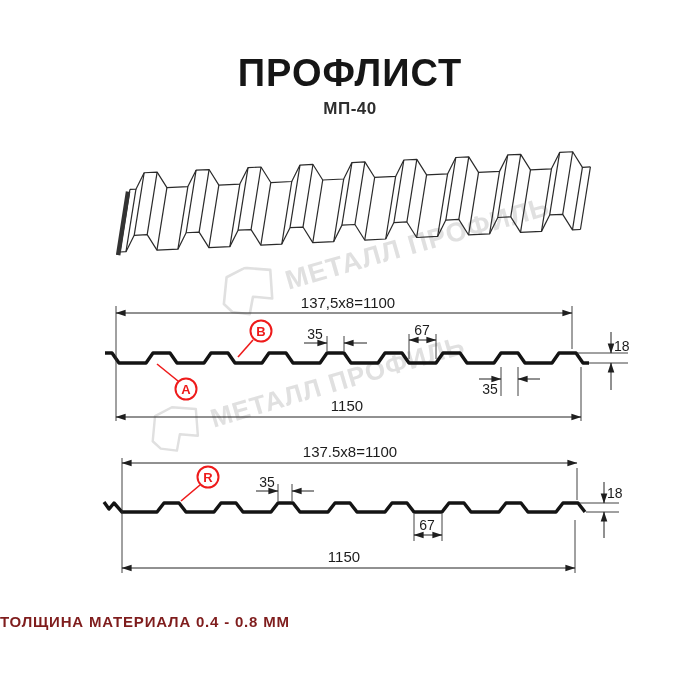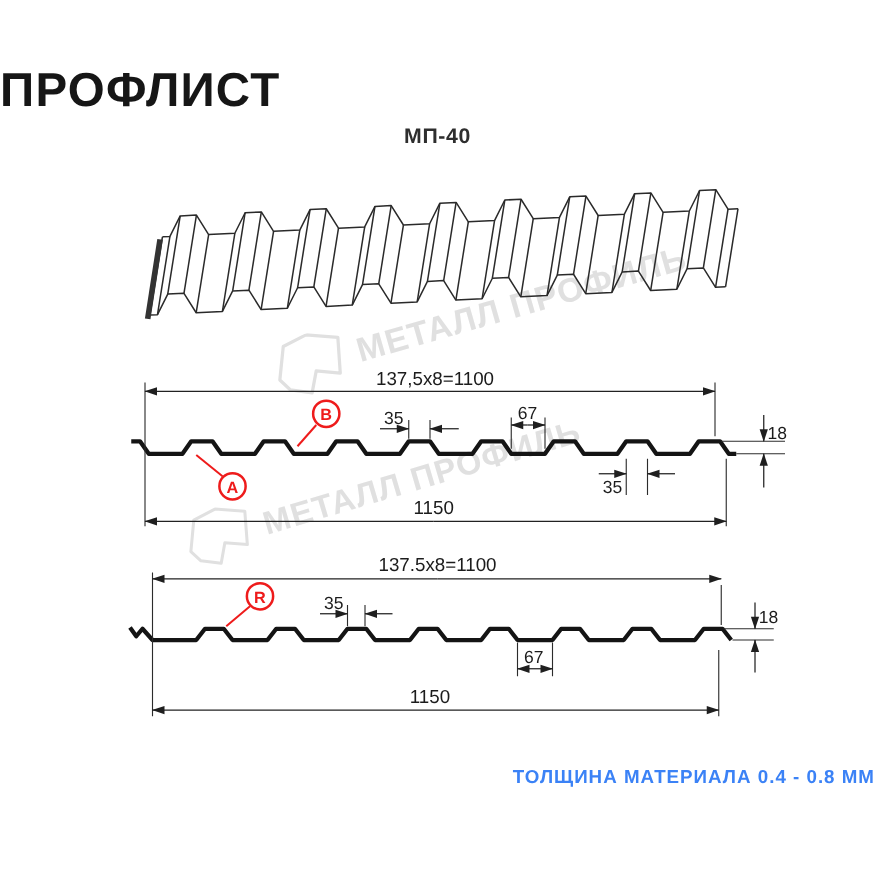--- a/index.html
+++ b/index.html
@@ -1,23 +1,23 @@
 <!DOCTYPE html>
 <html><head>
 <meta charset="utf-8">
 <style>
   html,body{margin:0;padding:0;background:#fff;}
   .page{position:relative;width:700px;height:700px;background:#ffffff;overflow:hidden;
         font-family:"Liberation Sans",sans-serif;color:#1b1b1b;}
-  .title{position:absolute;left:0;top:52px;width:700px;text-align:left;
+  .title{position:absolute;left:0;top:52px;width:700px;text-align:center;
          font-size:38px;font-weight:800;letter-spacing:1px;color:#161616;}
   .subtitle{position:absolute;left:0;top:99px;width:700px;text-align:center;
          font-size:17px;font-weight:600;letter-spacing:.5px;color:#2e2e2e;}
-  .footer{position:absolute;left:0;top:613px;width:700px;text-align:right;
-         font-size:15px;font-weight:600;letter-spacing:.8px;color:#3b82f6;}
+  .footer{position:absolute;left:0;top:613px;width:700px;text-align:left;
+         font-size:15px;font-weight:600;letter-spacing:.8px;color:#7f1d1d;}
   .wm{position:absolute;display:flex;align-items:center;gap:8px;z-index:0;
       color:#e0e0e0;font-weight:700;white-space:nowrap;}
   .wm .wmtext{letter-spacing:1px;}
   .wm1{left:212px;top:228px;transform:rotate(-16deg);font-size:27px;}
   .wm2{left:141px;top:367px;transform:rotate(-16.5deg);font-size:26px;}
   svg.draw{position:absolute;left:0;top:0;z-index:1;}
   .txtlayer{position:relative;z-index:2;}
   .dl{stroke:#222;stroke-width:1;fill:none;}
   .xl{stroke:#2c2c2c;stroke-width:.9;fill:none;}
   .prof{stroke:#141414;stroke-width:3.4;fill:none;stroke-linejoin:round;stroke-linecap:butt;}

